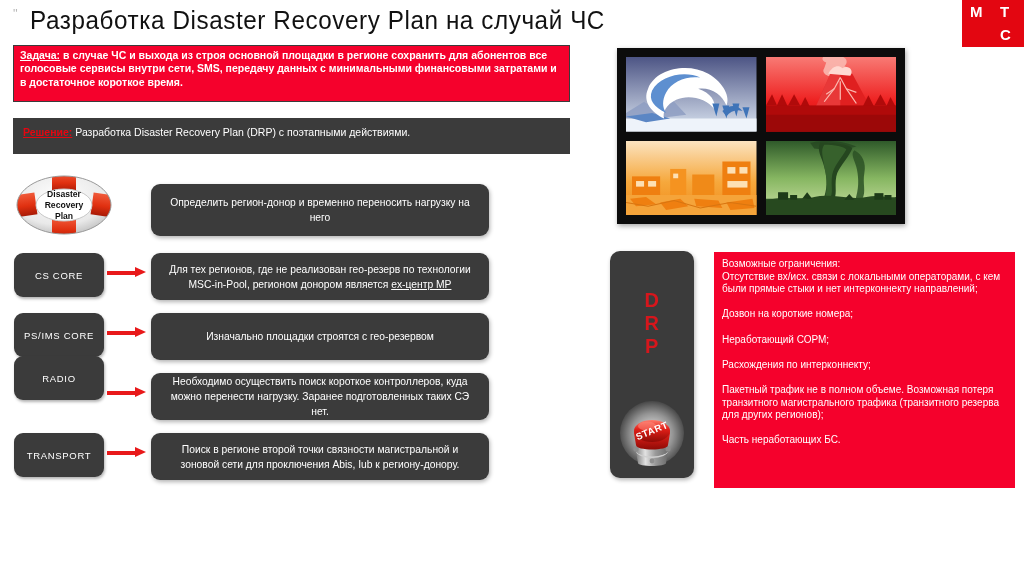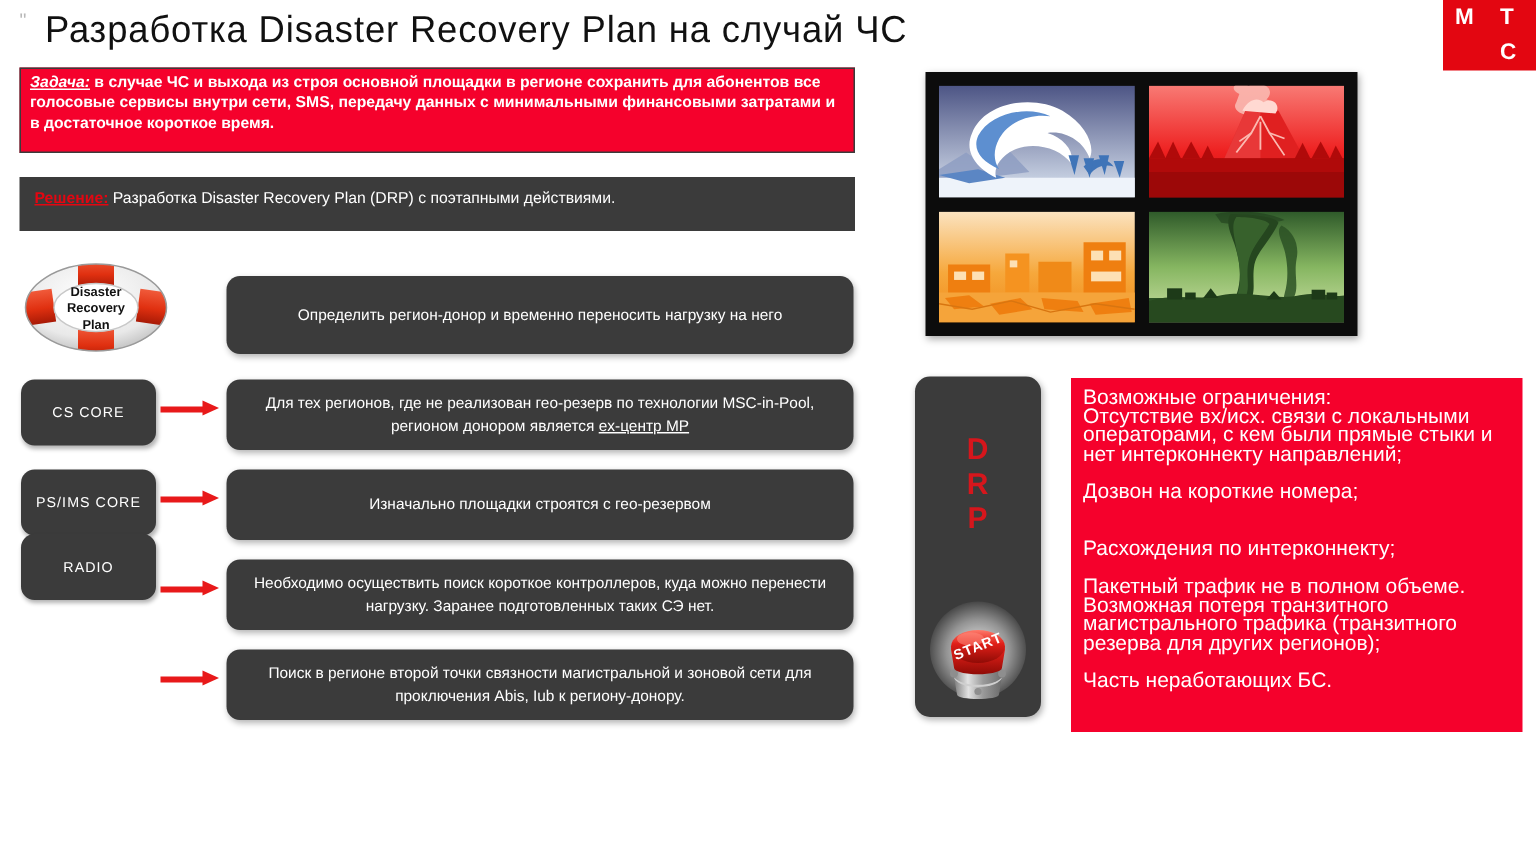--- a/index.html
+++ b/index.html
@@ -40,21 +40,21 @@
 
   
   .task-box {
     position: absolute; left: 13px; top: 45px; width: 557px; height: 57px;
     background: #f5012c; border: 1px solid #3b3b3b;
     padding: 3px 6px 0 6px;
     color: #ffffff; font-size: 10.5px; line-height: 13.4px;
     font-family: "Liberation Sans Narrow", "Liberation Sans", sans-serif;
     font-weight: 700;
   }
-  .task-box .lead { text-decoration: underline; font-style: italic; }
+  .task-box .lead { text-decoration: underline; }
 
   
   .solution-box {
     position: absolute; left: 13px; top: 118px; width: 557px; height: 36px;
     background: #3b3b3b;
     padding: 8px 10px 4px 10px;
     color: #ffffff; font-size: 10.5px; line-height: 13px;
     font-family: "Liberation Sans Narrow", "Liberation Sans", sans-serif;
   }
   .solution-box .lead { color: #e30611; text-decoration: underline; font-weight: 700; }
@@ -89,21 +89,21 @@
     border-bottom: 5.5px solid transparent;
     border-left: 11px solid #e8191a;
   }
   .ar-0 { top: 267px; }
   .ar-1 { top: 327px; }
   .ar-2 { top: 387px; }
   .ar-3 { top: 447px; }
 
   
   .content-box {
-    position: absolute; left: 151px; width: 418px;
+    position: absolute; left: 151px; width: 338px;
     background: #3b3b3b; border-radius: 9px;
     color: #ffffff; font-size: 10.3px; line-height: 15px;
     font-family: "Liberation Sans Narrow", "Liberation Sans", sans-serif;
     display: flex; align-items: center; justify-content: center;
     text-align: center; padding: 4px 14px;
     box-shadow: 1px 2px 4px rgba(0,0,0,0.30);
   }
   .cb-top { top: 184px; height: 52px; }
   .cb-0 { top: 253px; height: 47px; }
   .cb-1 { top: 313px; height: 47px; }
@@ -136,21 +136,21 @@
     letter-spacing: 0.5px;
   }
   .start-btn-wrap { position: absolute; left: 10px; top: 140px; width: 64px; height: 78px; }
   .start-btn-wrap svg { display: block; }
 
   
   .limits-panel {
     position: absolute; left: 714px; top: 252px; width: 301px; height: 236px;
     background: #f5012c;
     padding: 6px 8px;
-    color: #ffffff; font-size: 14px; line-height: 12.6px;
+    color: #ffffff; font-size: 10px; line-height: 12.6px;
     font-family: "Liberation Sans Narrow", "Liberation Sans", sans-serif;
   }
   .limits-panel p { margin: 0; }
   .limits-panel .gap { height: 12.6px; }
 </style>
 </head>
 <body>
 
 <div id="slide">
 
@@ -210,20 +210,23 @@
 
   <div class="cat-btn cat-0">
     <span>CS CORE</span>
   </div>
   <div class="cat-btn cat-1">
     <span>PS/IMS CORE</span>
   </div>
   <div class="cat-btn cat-2">
     <span>RADIO</span>
   </div>
+  <div class="cat-btn cat-3">
+    <span>TRANSPORT</span>
+  </div>
 
   <div class="arrow ar-0">
       <i class="shaft"></i>
       <i class="head"></i>
     </div>
   <div class="arrow ar-1">
       <i class="shaft"></i>
       <i class="head"></i>
     </div>
   <div class="arrow ar-2">
@@ -410,20 +413,21 @@
       </svg>
     </div>
   </div>
 
   <div class="limits-panel">
     <p>Возможные ограничения:</p>
     <p>Отсутствие вх/исх. связи с локальными операторами, с кем были прямые стыки и нет интерконнекту направлений;</p>
     <div class="gap"></div>
     <p>Дозвон на короткие номера;</p>
     <div class="gap"></div>
+    <p>Неработающий СОРМ;</p>
     <div class="gap"></div>
     <p>Расхождения  по интерконнекту;</p>
     <div class="gap"></div>
     <p>Пакетный трафик не в полном объеме. Возможная потеря транзитного магистрального трафика  (транзитного резерва для других регионов);</p>
     <div class="gap"></div>
     <p>Часть неработающих БС.</p>
   </div>
 
 </div>
 

